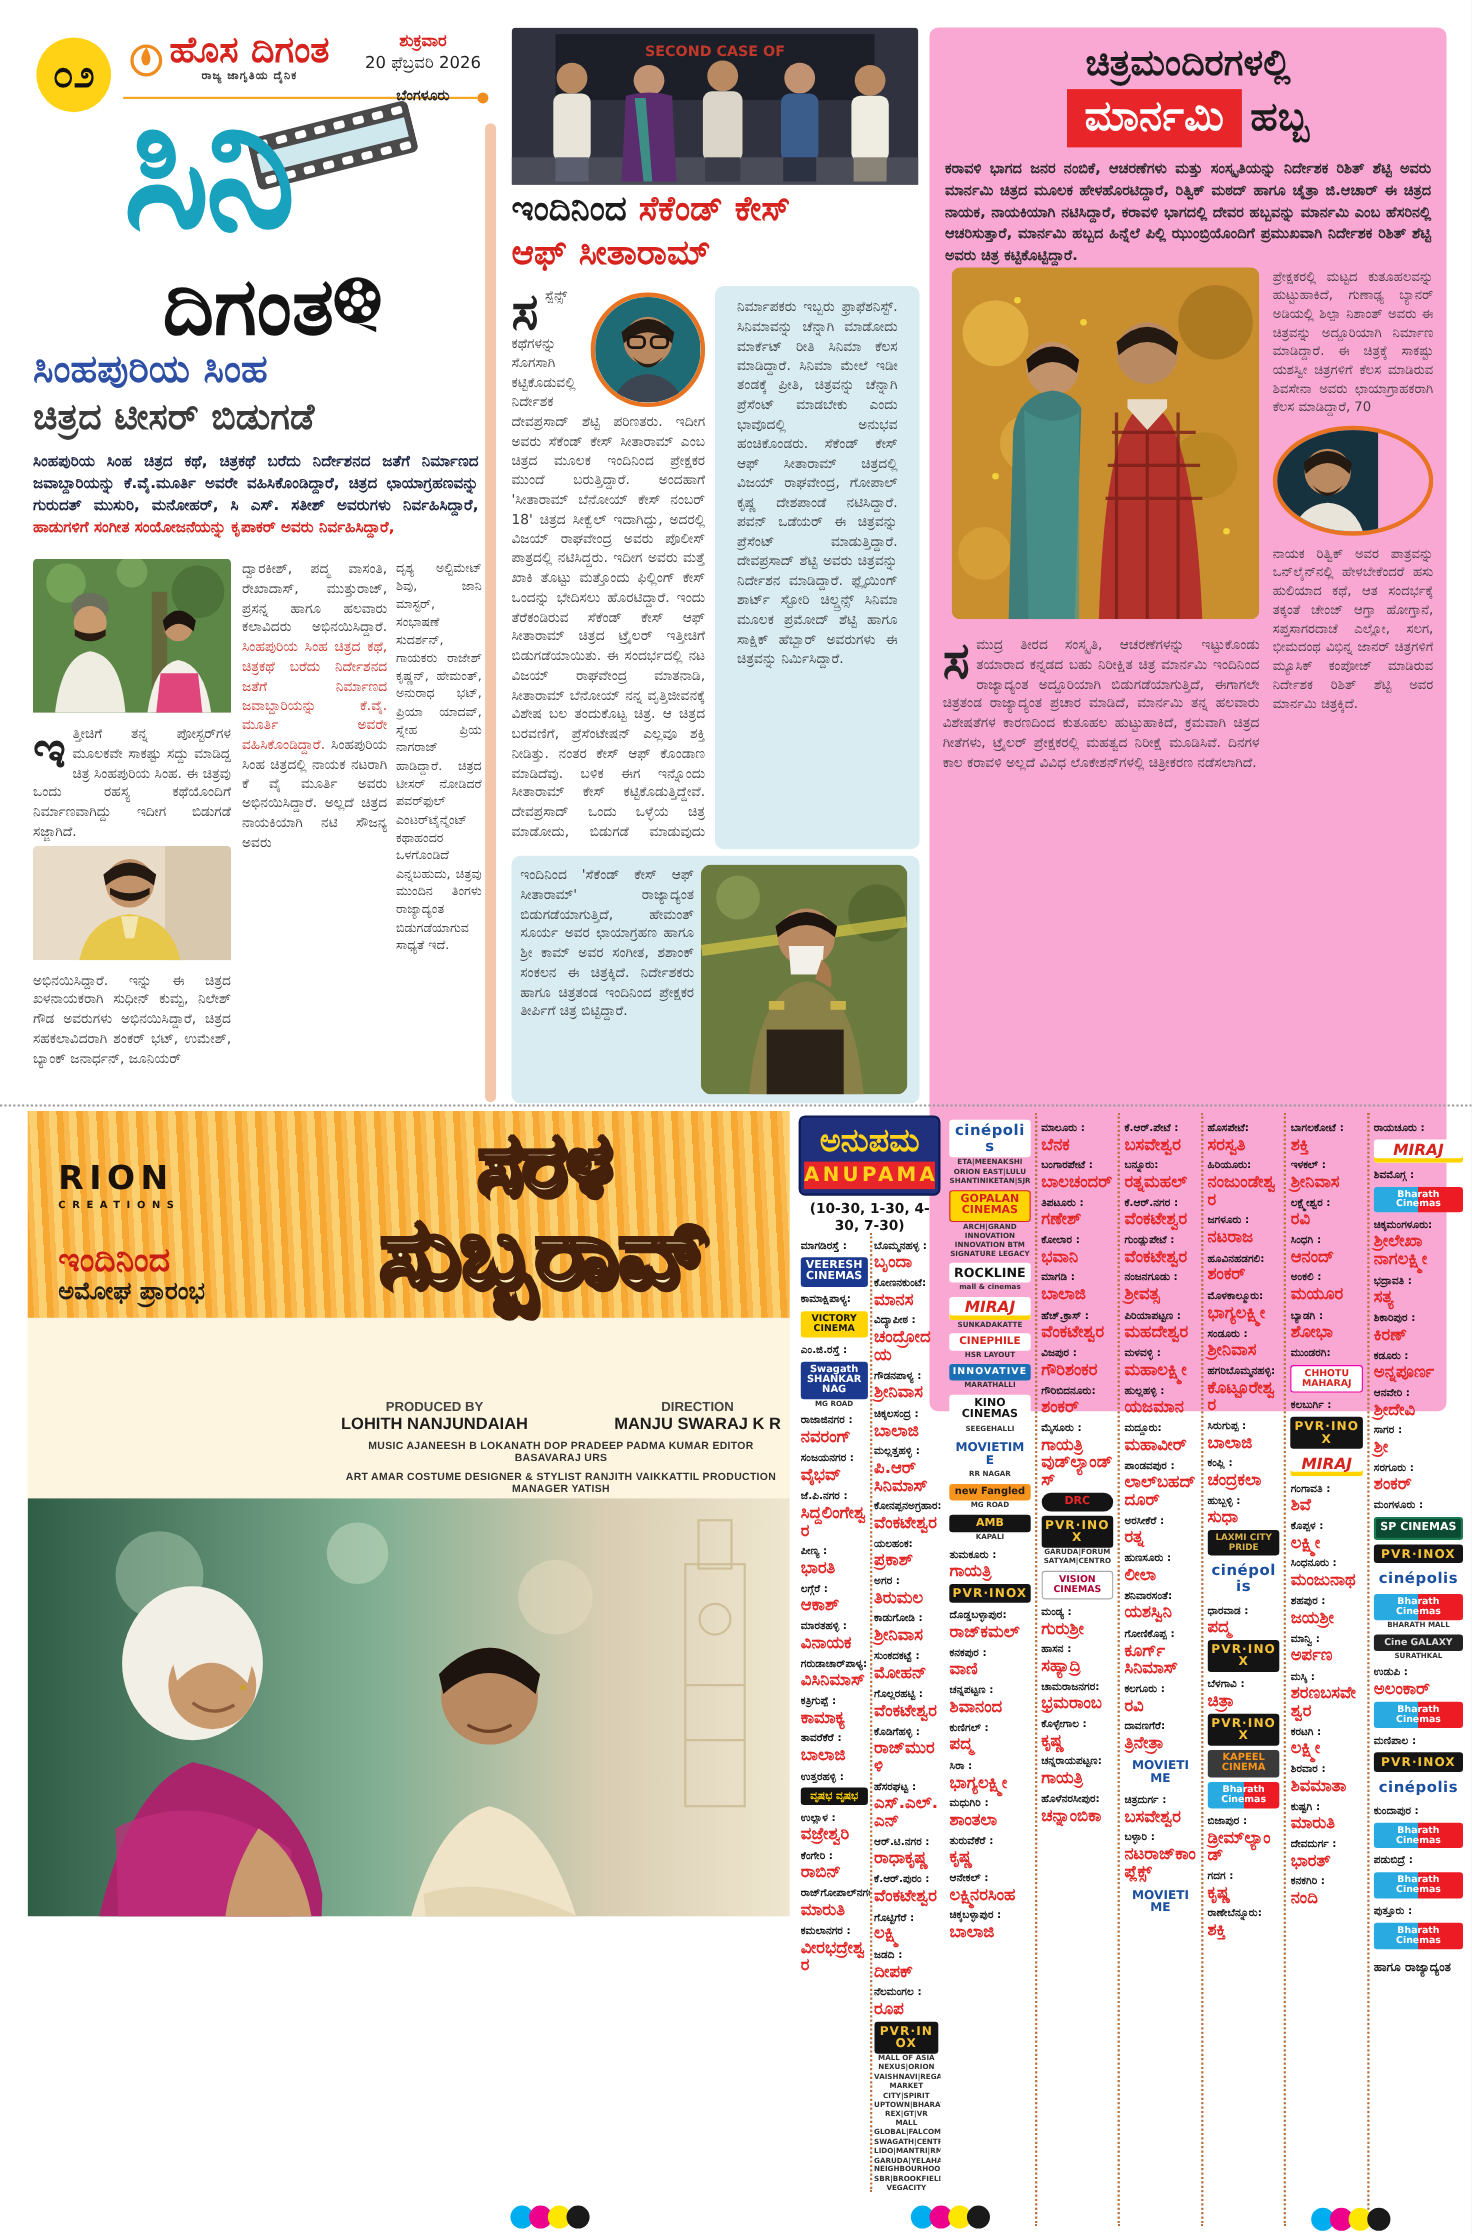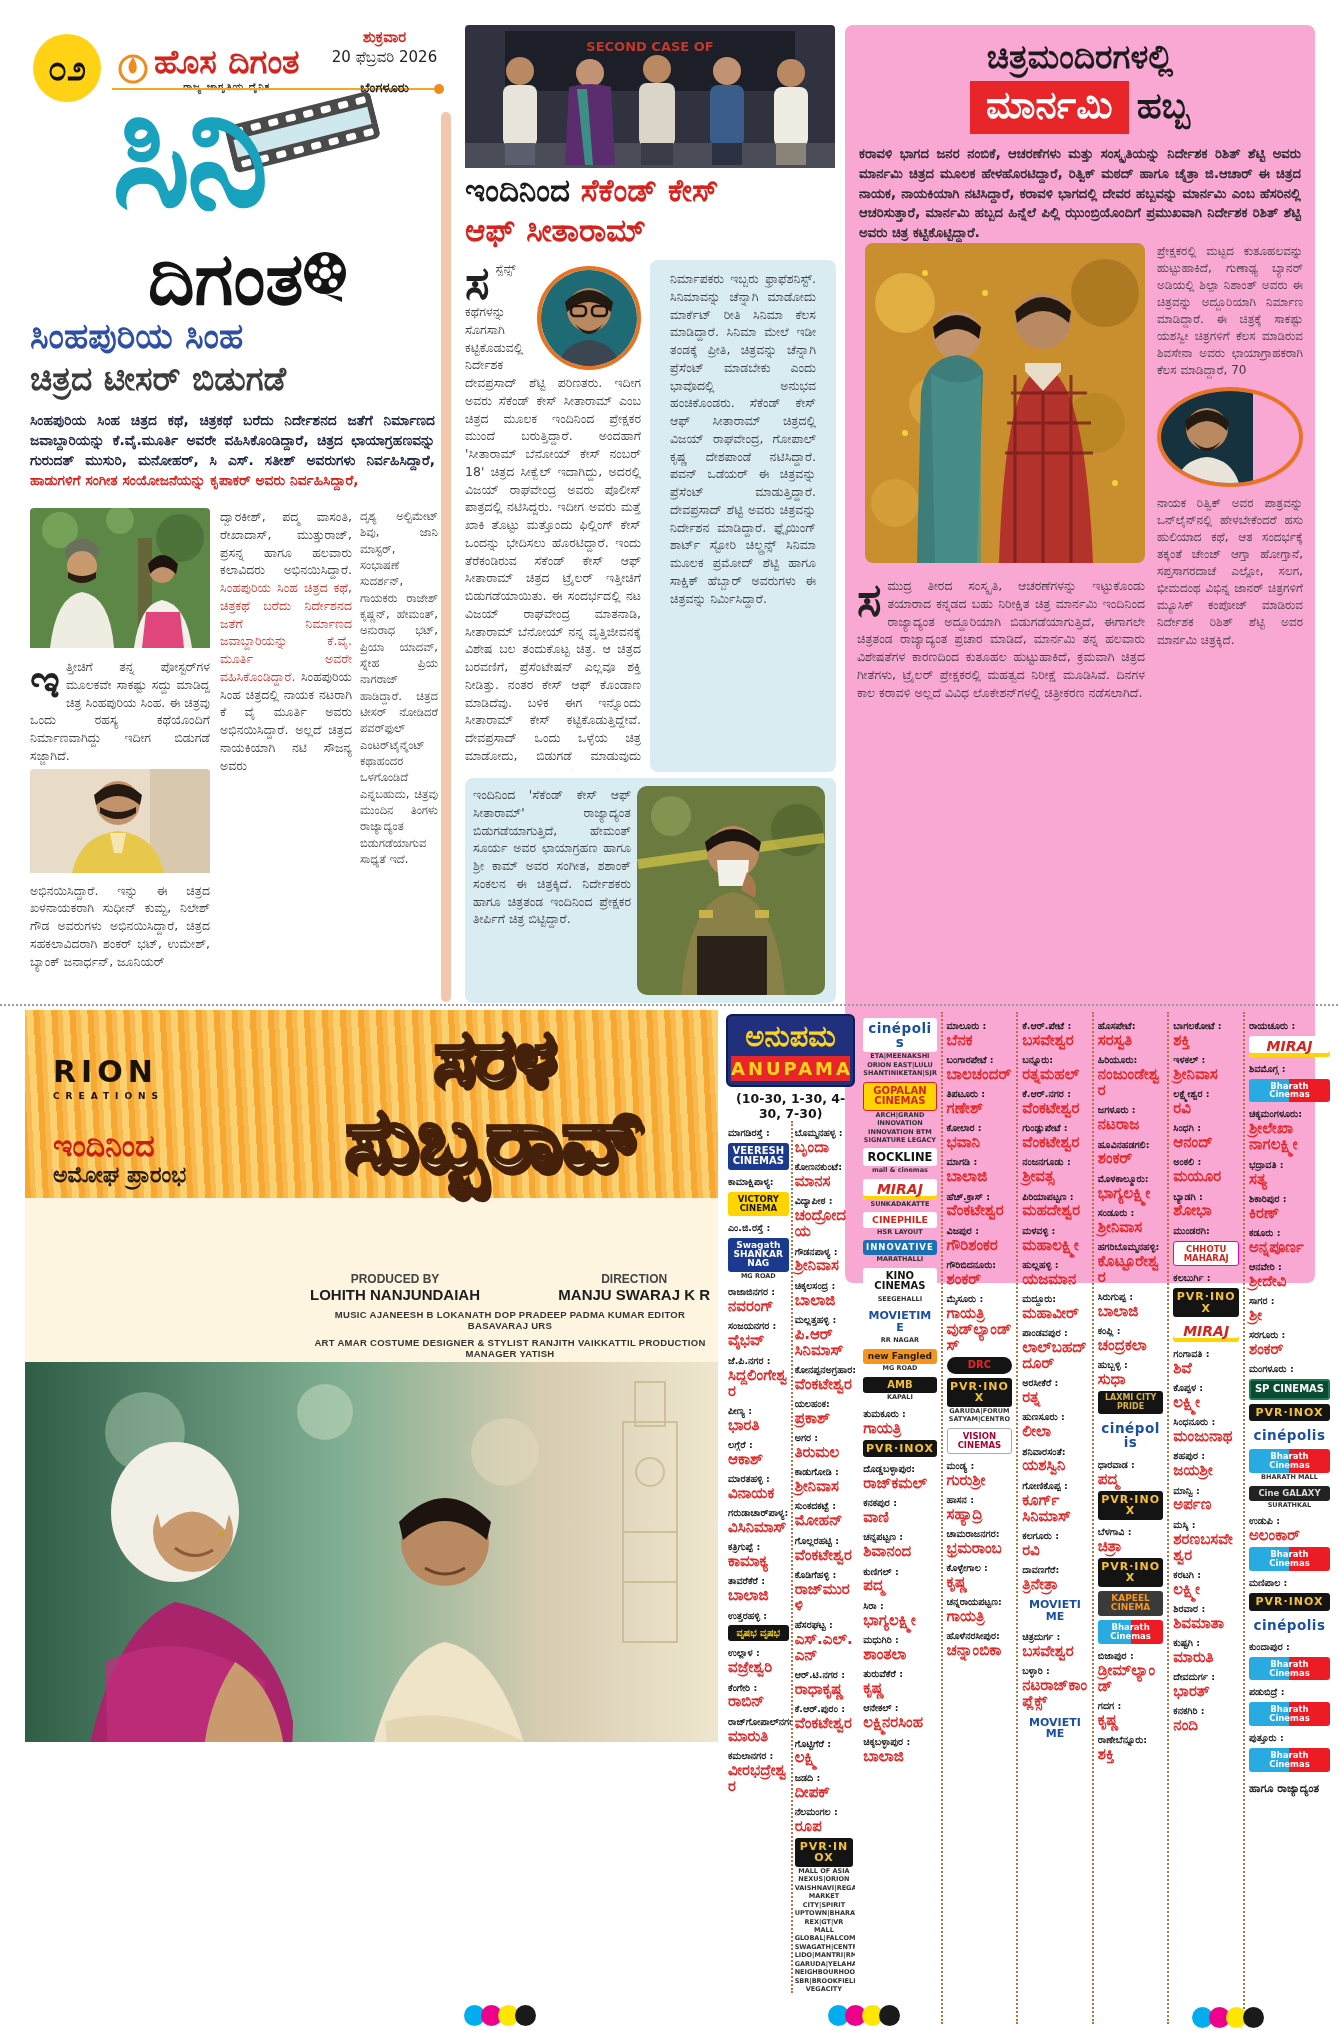--- a/index.html
+++ b/index.html
@@ -2,21 +2,21 @@
 <html><head>
 <meta charset="utf-8">
 <style>
   html,body{margin:0;padding:0;background:#e8e8e8;}
   .page{position:relative;width:1338px;height:2031px;margin:0 auto;background:#fff;
         font-family:"DejaVu Sans",sans-serif;overflow:hidden;color:#222;}
   .abs{position:absolute;}
   
   .pagenum{left:33px;top:34px;width:68px;height:68px;border-radius:50%;background:#ffd215;
            display:flex;align-items:center;justify-content:center;font-size:34px;font-weight:bold;color:#111;}
-  .brand{left:118px;top:45px;display:flex;align-items:center;gap:6px;}
+  .brand{left:118px;top:28px;display:flex;align-items:flex-end;gap:6px;}
   .brand-title{font-size:33px;font-weight:bold;color:#d6231d;line-height:1;}
   .brand-sub{font-size:10px;font-weight:bold;color:#333;text-align:center;margin-top:3px;letter-spacing:1px;}
   .mast-rule{left:112px;top:88px;width:322px;border-top:2px solid #f5a623;}
   .mast-rule::after{content:"";position:absolute;right:-10px;top:-6px;width:10px;height:10px;border-radius:50%;background:#f08c1e;}
   .dateblock{left:322px;top:28px;width:125px;text-align:center;}
   .day{font-size:15px;font-weight:bold;color:#d6231d;}
   .date{font-size:15px;color:#222;margin-top:2px;}
   .city{font-size:13px;font-weight:bold;color:#222;margin-top:14px;}
   .cine1{left:112px;top:80px;font-size:148px;line-height:1;font-weight:bold;color:#18a2be;letter-spacing:-4px;}
   .cine2{left:148px;top:243px;font-size:72px;line-height:1;font-weight:bold;color:#141414;}

